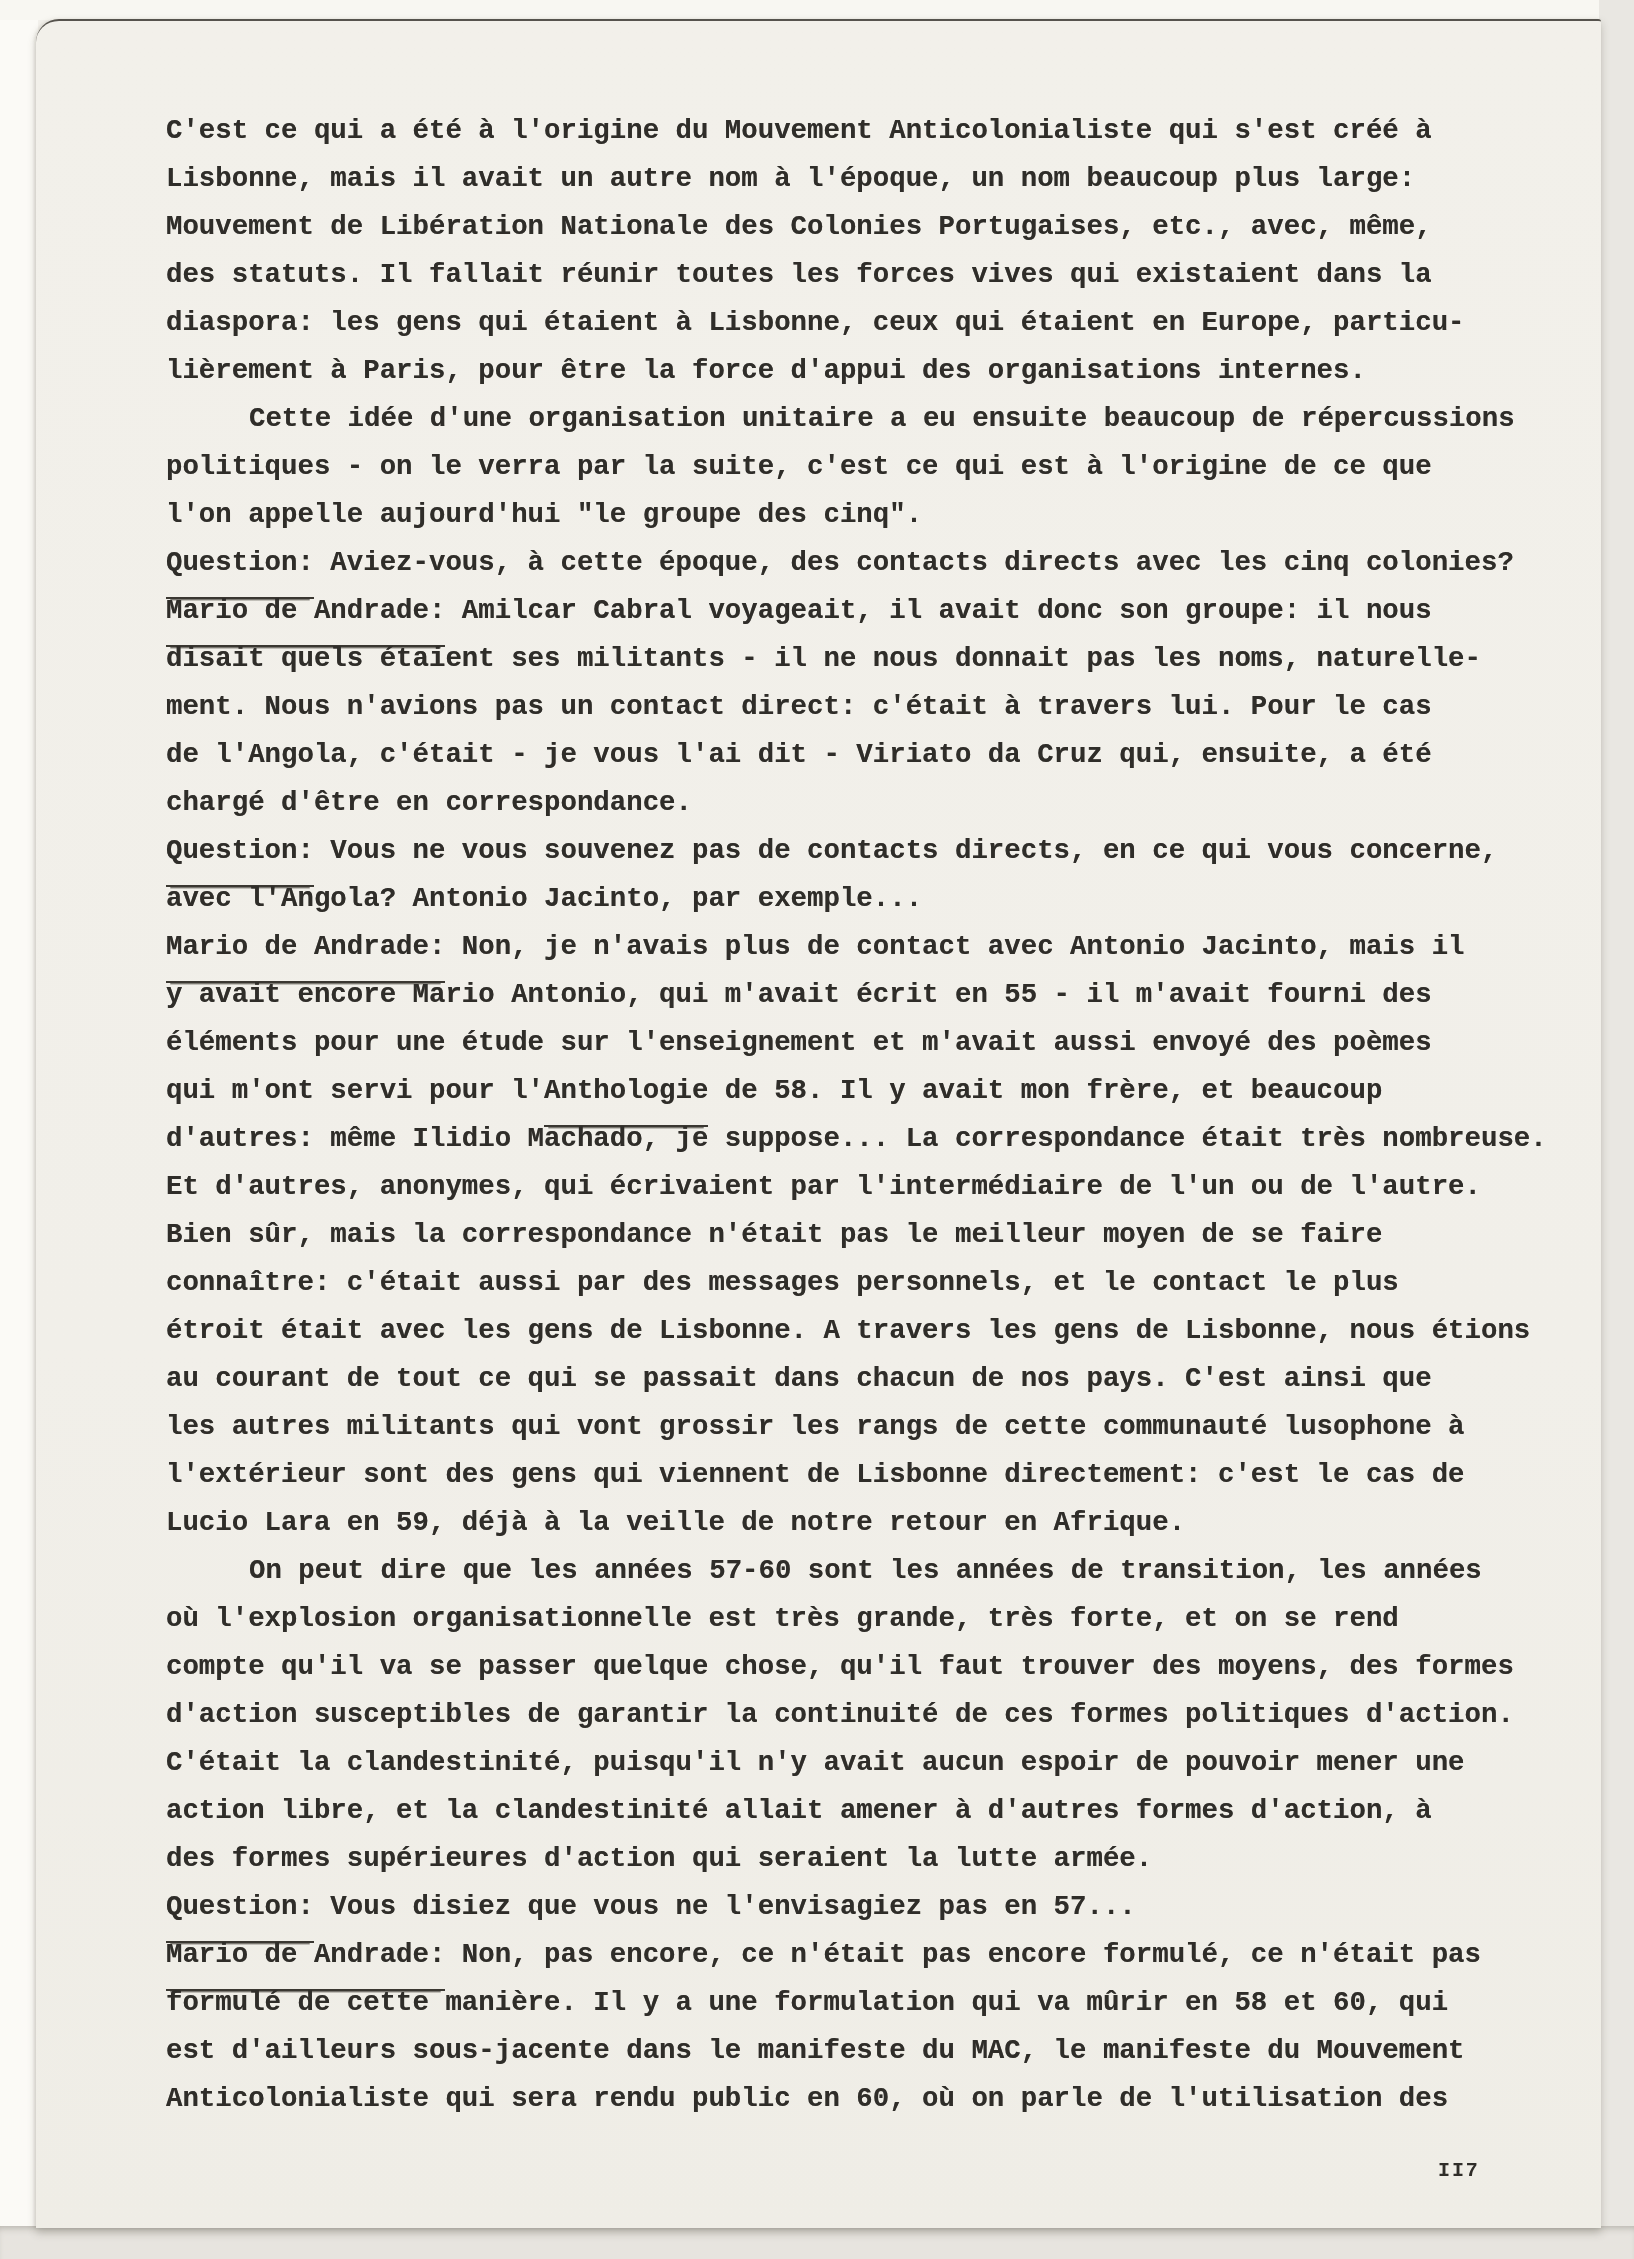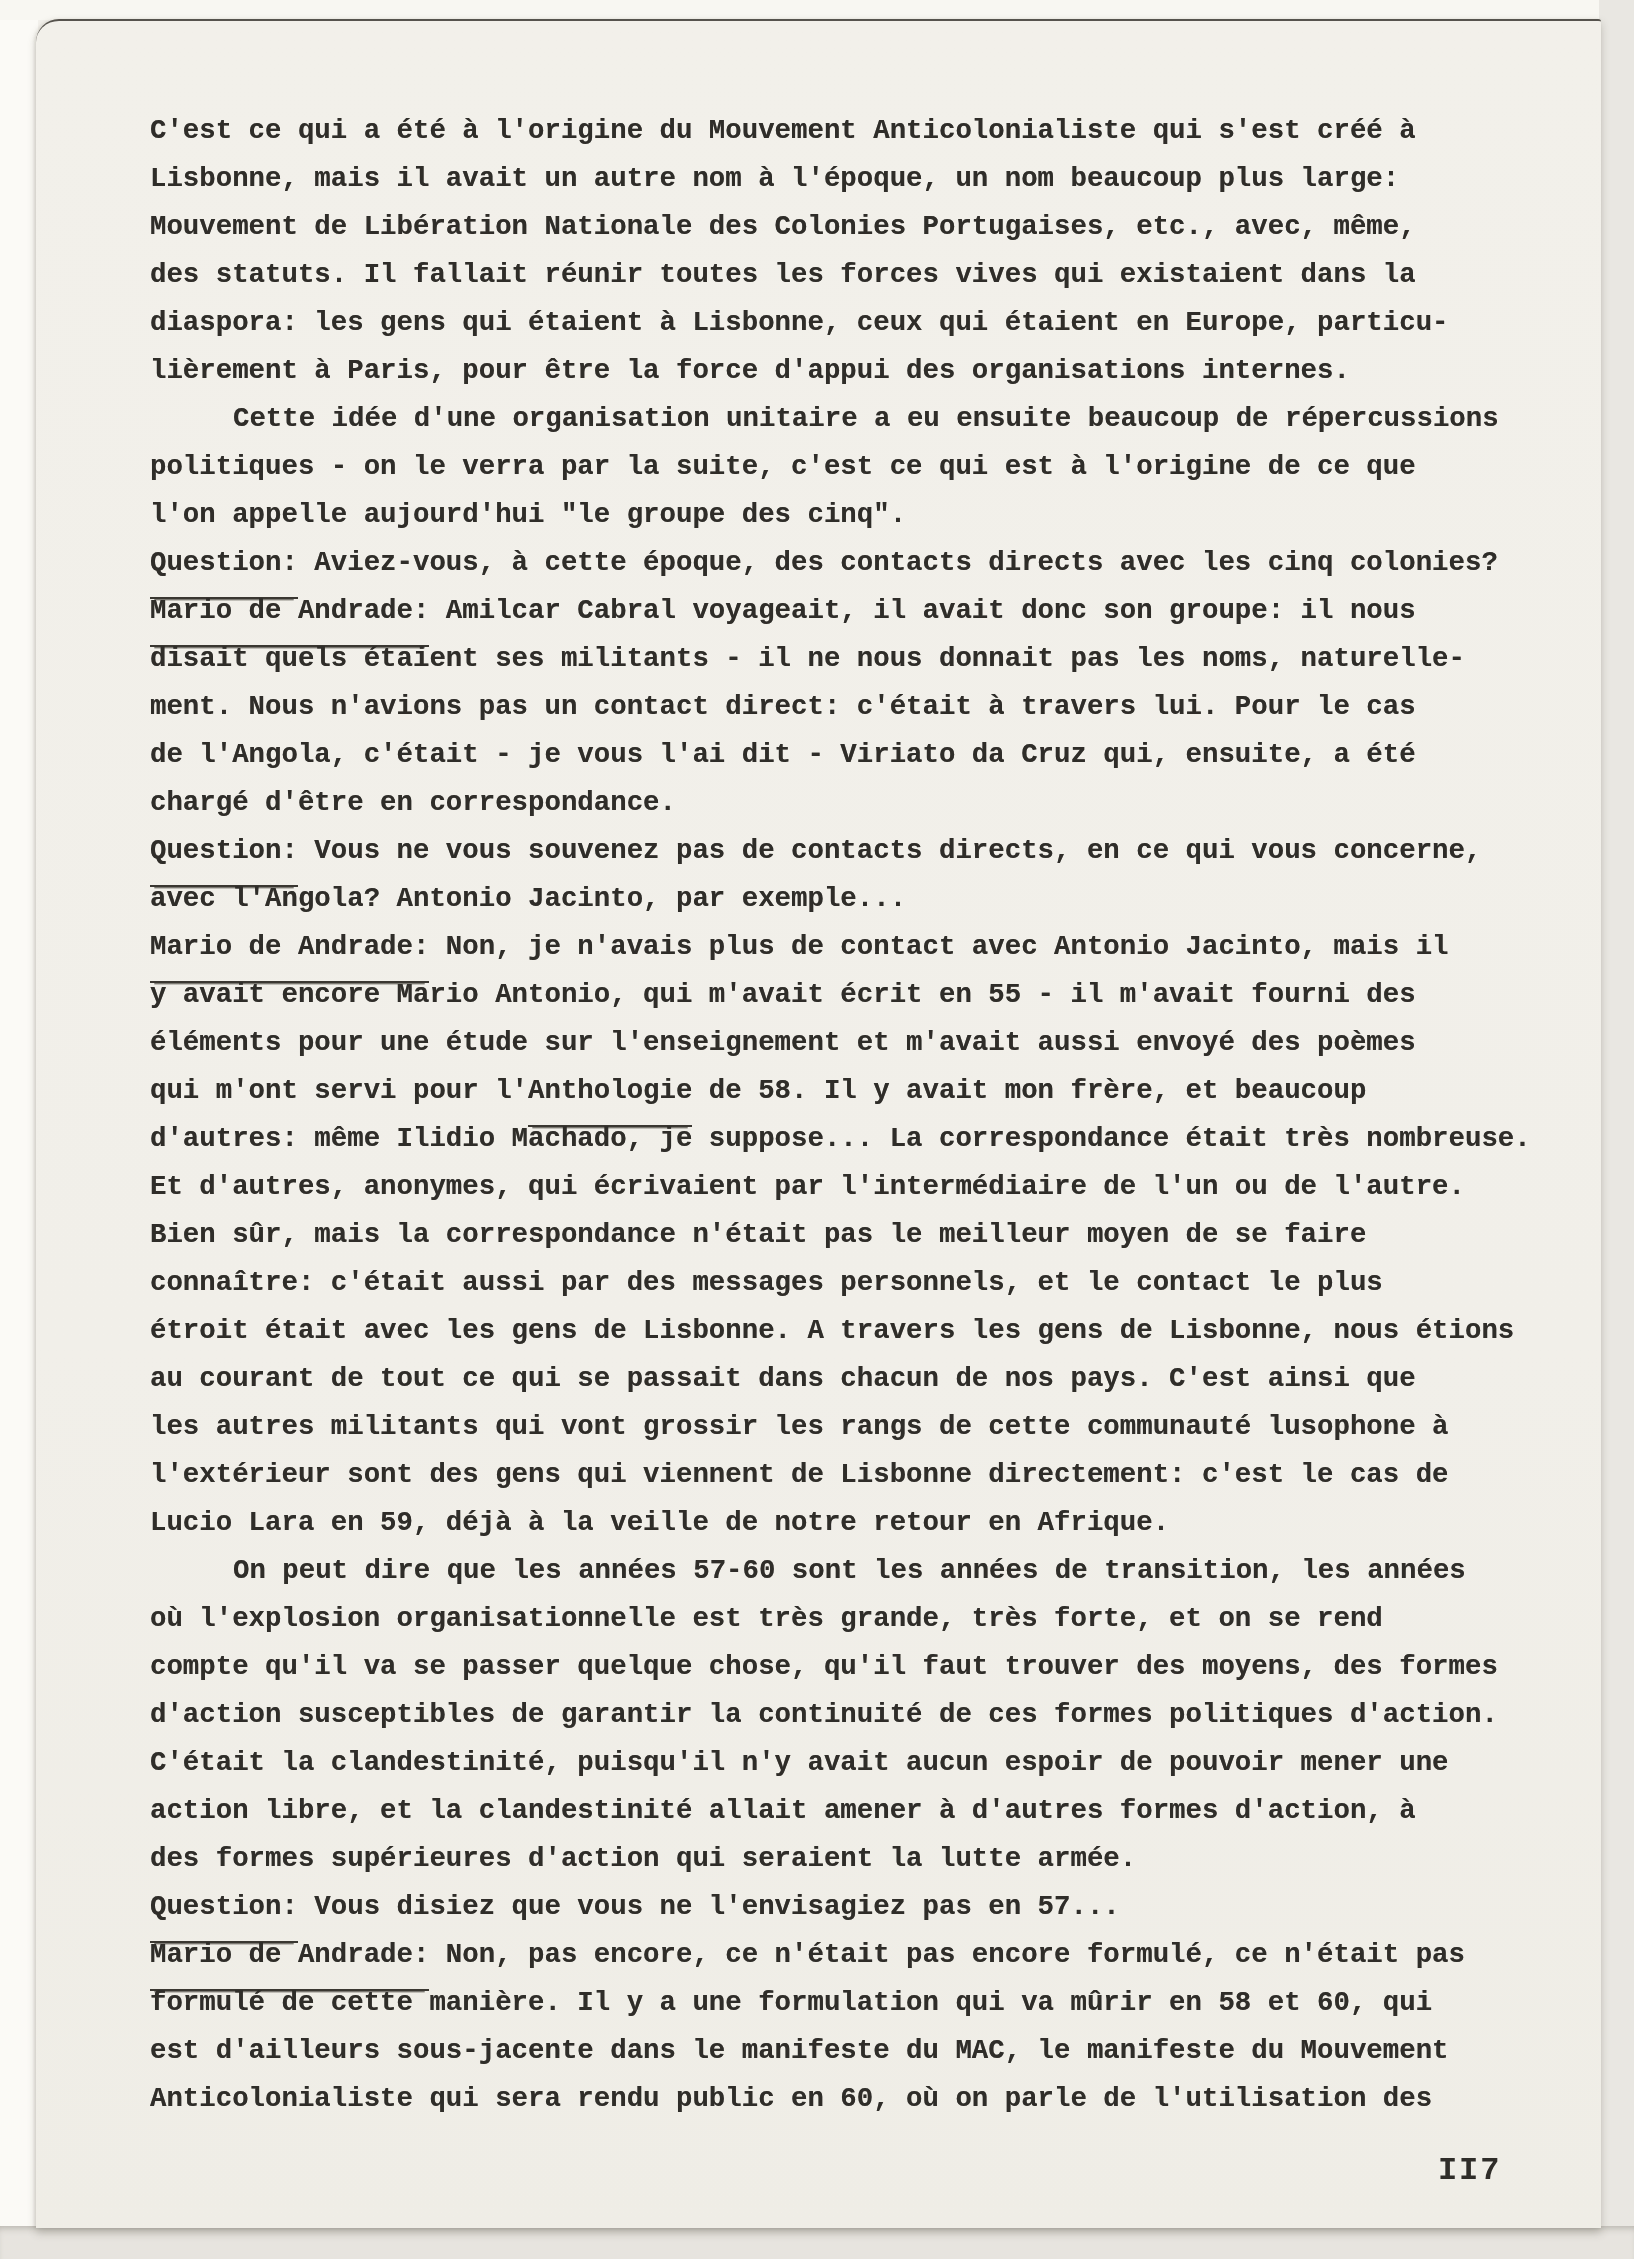--- a/index.html
+++ b/index.html
@@ -13,36 +13,36 @@
   .band-right{position:absolute;left:1599px;top:0;width:35px;height:100%;background:#e9e7e2;}
   .band-bottom{position:absolute;left:0;top:2226px;width:100%;height:34px;background:#e7e4df;box-shadow:inset 0 5.7px 7.6px -3.8px rgba(90,85,75,.35);}
   .paper{
     position:absolute;left:36px;top:19px;width:1565px;height:2207px;
     background:linear-gradient(180deg,#f2f0ea 0%,#f1efe9 60%,#efede6 100%);
     border-top:2.8px solid #56534d;
     border-radius:23px 2.8px 0 0;
     box-shadow:0 4.7px 8.5px rgba(80,75,60,.28), -1.9px 0 2.8px rgba(120,115,100,.12);
   }
   .doc{
-    position:absolute;left:114px;top:86px;width:1429px;
+    position:absolute;left:130px;top:86px;width:1429px;
     font-size:27.4px;line-height:48px;font-weight:bold;
     color:#2f2d29;white-space:pre-wrap;
     text-shadow:0 0 0.6px rgba(47,45,41,.55);
   }
   .line{height:48px;}
   .line.indent{padding-left:83px;}
   .u{
     display:inline-block;line-height:34px;
     border-bottom:2.8px solid #3a3731;
     padding-bottom:17px;
     box-shadow:0 5.7px 0 -4.3px rgba(58,55,49,.65);
   }
   .pagenum{
     position:absolute;left:1402px;top:2131px;
-    font-size:32px;line-height:38px;font-weight:bold;color:#2f2d29;
+    font-size:20px;line-height:38px;font-weight:bold;color:#2f2d29;
     letter-spacing:1.9px;
   }
 </style>
 </head>
 <body>
 
 <div class="scan">
   <div class="band-left"></div>
   <div class="band-top"></div>
   <div class="band-right"></div>

